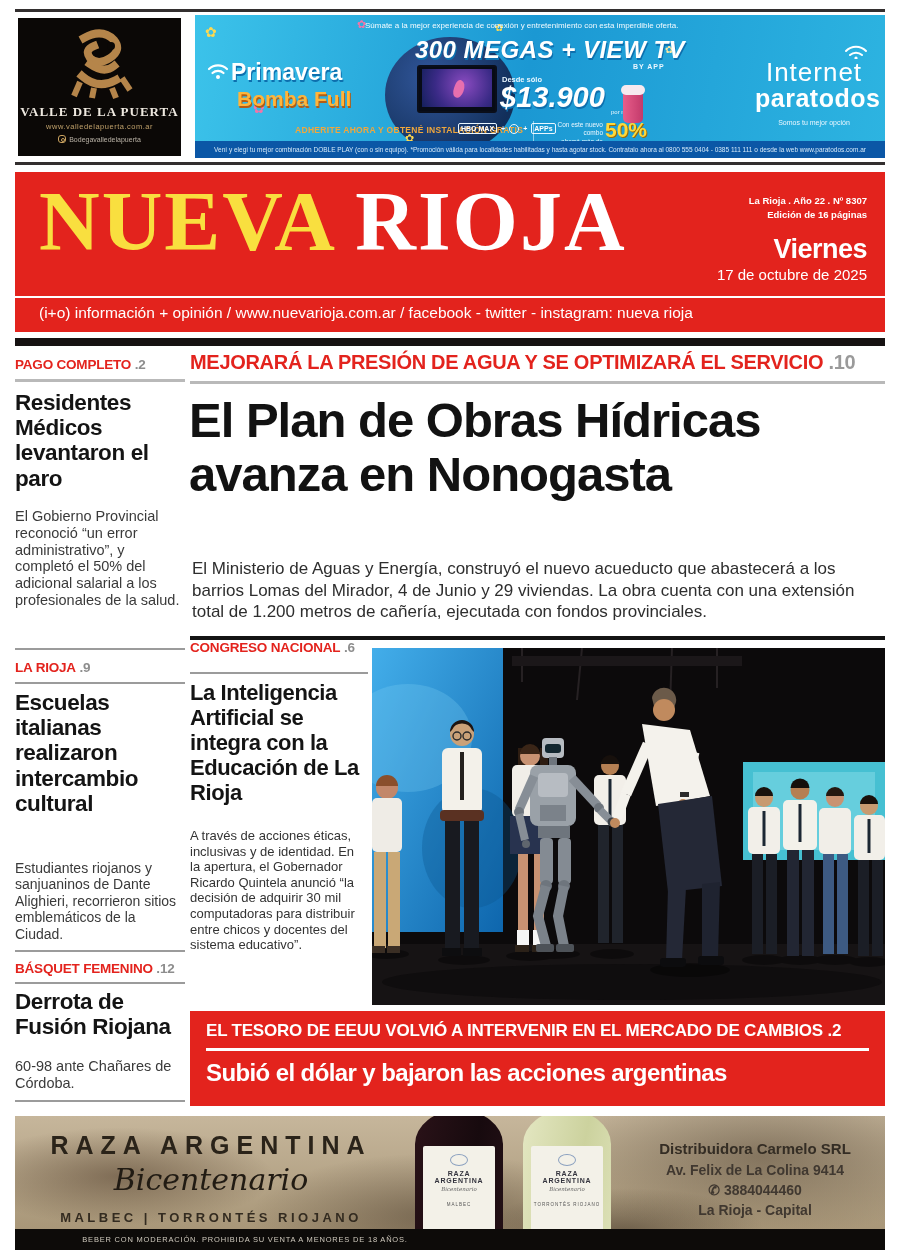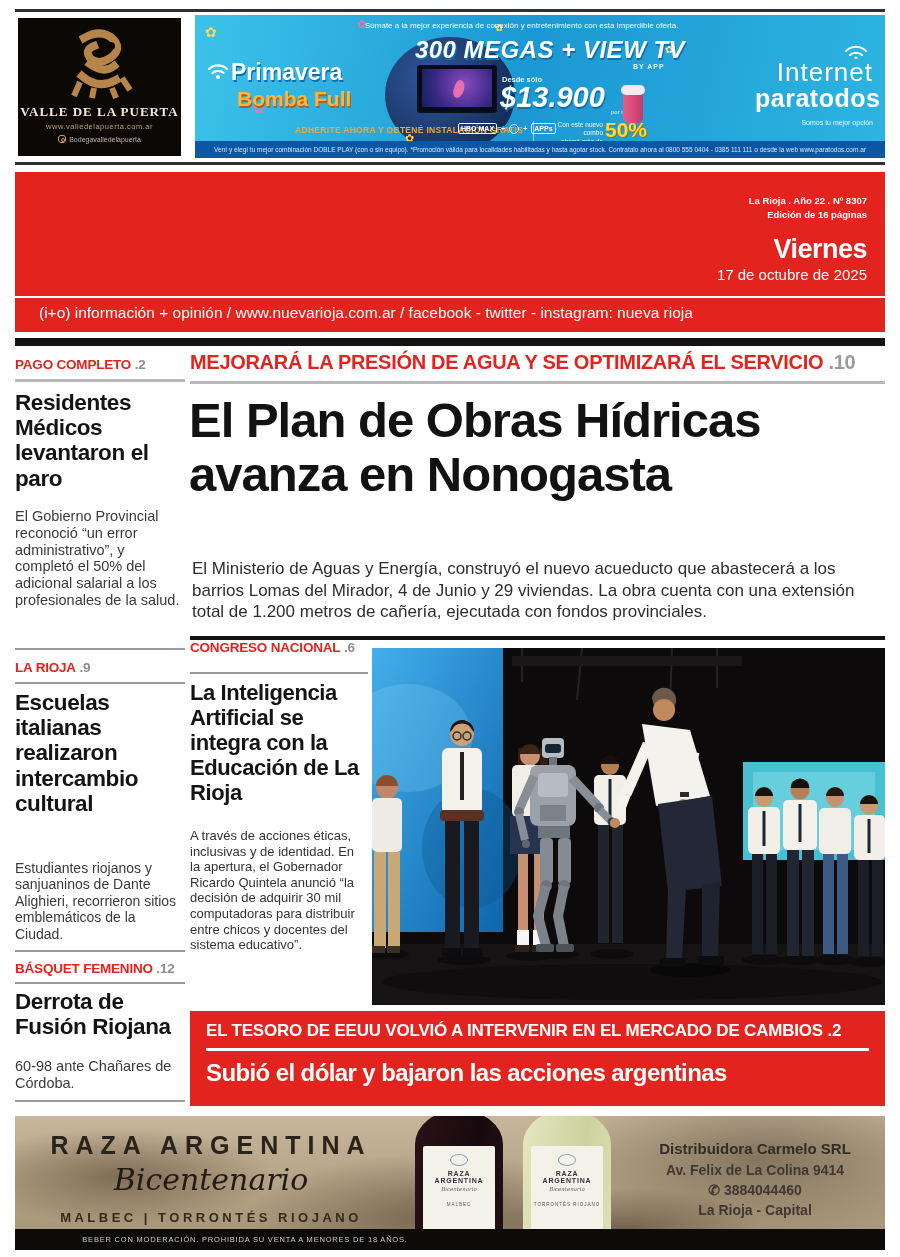--- a/index.html
+++ b/index.html
@@ -38,21 +38,21 @@
   .ad-price { position:absolute; left:305px; top:66px; font-size:29px; font-weight:900; font-style:italic; text-shadow:1px 2px 0 #0d6fae; }
   .ad-price-suf { position:absolute; left:416px; top:94px; font-size:6px; color:#eaf7ff; }
   .ad-popcorn { position:absolute; left:428px; top:76px; width:20px; height:32px; background:linear-gradient(90deg,#e85d8a,#c23a6b); border-radius:3px 3px 5px 5px; }
   .ad-popcorn::before { content:""; position:absolute; left:-2px; top:-6px; width:24px; height:10px; background:#f6e9ef; border-radius:6px; }
   .ad-cta { position:absolute; left:100px; top:110px; font-size:8.5px; font-weight:900; color:#f0a73c; letter-spacing:.3px; }
   .ad-partners { position:absolute; left:263px; top:108px; font-size:7px; font-weight:900; display:flex; align-items:center; gap:4px; }
   .ad-partner-box { border:1px solid #e8f6ff; padding:1px 2px; border-radius:2px; }
   .ad-circle-logo { display:inline-block; width:10px; height:10px; border:1.5px solid #e8f6ff; border-radius:50%; }
   .ad-combo { position:absolute; left:338px; top:106px; width:70px; font-size:6.5px; line-height:1.3; color:#eaf7ff; text-align:right; border-left:1px solid rgba(255,255,255,.5); padding-left:5px; height:26px; }
   .ad-combo-pct { position:absolute; left:410px; top:103px; font-size:21px; font-weight:900; color:#ffd83a; text-shadow:1px 1px 0 #a06a00; }
-  .ad-right { position:absolute; left:560px; top:44px; width:118px; text-align:right; }
+  .ad-right { position:absolute; left:560px; top:44px; width:118px; text-align:center; }
   .ad-right-1 { font-size:26px; font-weight:400; letter-spacing:1px; line-height:1; }
   .ad-right-2 { font-size:25px; font-weight:900; letter-spacing:.5px; line-height:1.1; }
   .ad-right-tag { font-size:7px; margin-top:6px; color:#eaf7ff; }
   .ad-right-wifi { position:absolute; right:4px; top:-16px; }
   .ad-legal { position:absolute; left:0; bottom:0; width:100%; height:17px; background:#0b57a6; font-size:6.5px; color:#d5e9f8; line-height:17px; text-align:center; white-space:nowrap; overflow:hidden; }
 
   
   .masthead { position:absolute; left:15px; top:172px; width:870px; height:160px; background:#e3231d; }
   .mh-title { position:absolute; left:24px; top:6px; font-family:"Liberation Serif", serif; font-weight:bold; font-size:84px; letter-spacing:2px; line-height:1.05; white-space:nowrap; }
   .mh-title .t1 { color:#f9df3f; }
@@ -193,20 +193,21 @@
         </svg>
         <div class="ad-right-1">Internet</div>
       </div>
       <div class="ad-right-2">paratodos</div>
       <div class="ad-right-tag">Somos tu mejor opción</div>
     </div>
     <div class="ad-legal">Vení y elegí tu mejor combinación DOBLE PLAY (con o sin equipo). *Promoción válida para localidades habilitadas y hasta agotar stock. Contratalo ahora al 0800 555 0404 - 0385 111 111 o desde la web www.paratodos.com.ar</div>
   </div>
 
   <div class="masthead">
+    <div class="mh-title"><span class="t1">NUEVA</span><span class="t2"> RIOJA</span></div>
     <div class="mh-edition">
       <span>La Rioja . Año 22 . Nº 8307</span><br>
       <span>Edición de 16 páginas</span>
     </div>
     <div class="mh-day">Viernes</div>
     <div class="mh-date">17 de octubre de 2025</div>
     <div class="mh-sep"></div>
     <div class="mh-tagline">(i+o) información + opinión  /  www.nuevarioja.com.ar  /  facebook - twitter - instagram: nueva rioja</div>
   </div>
   <div class="black-bar"></div>

